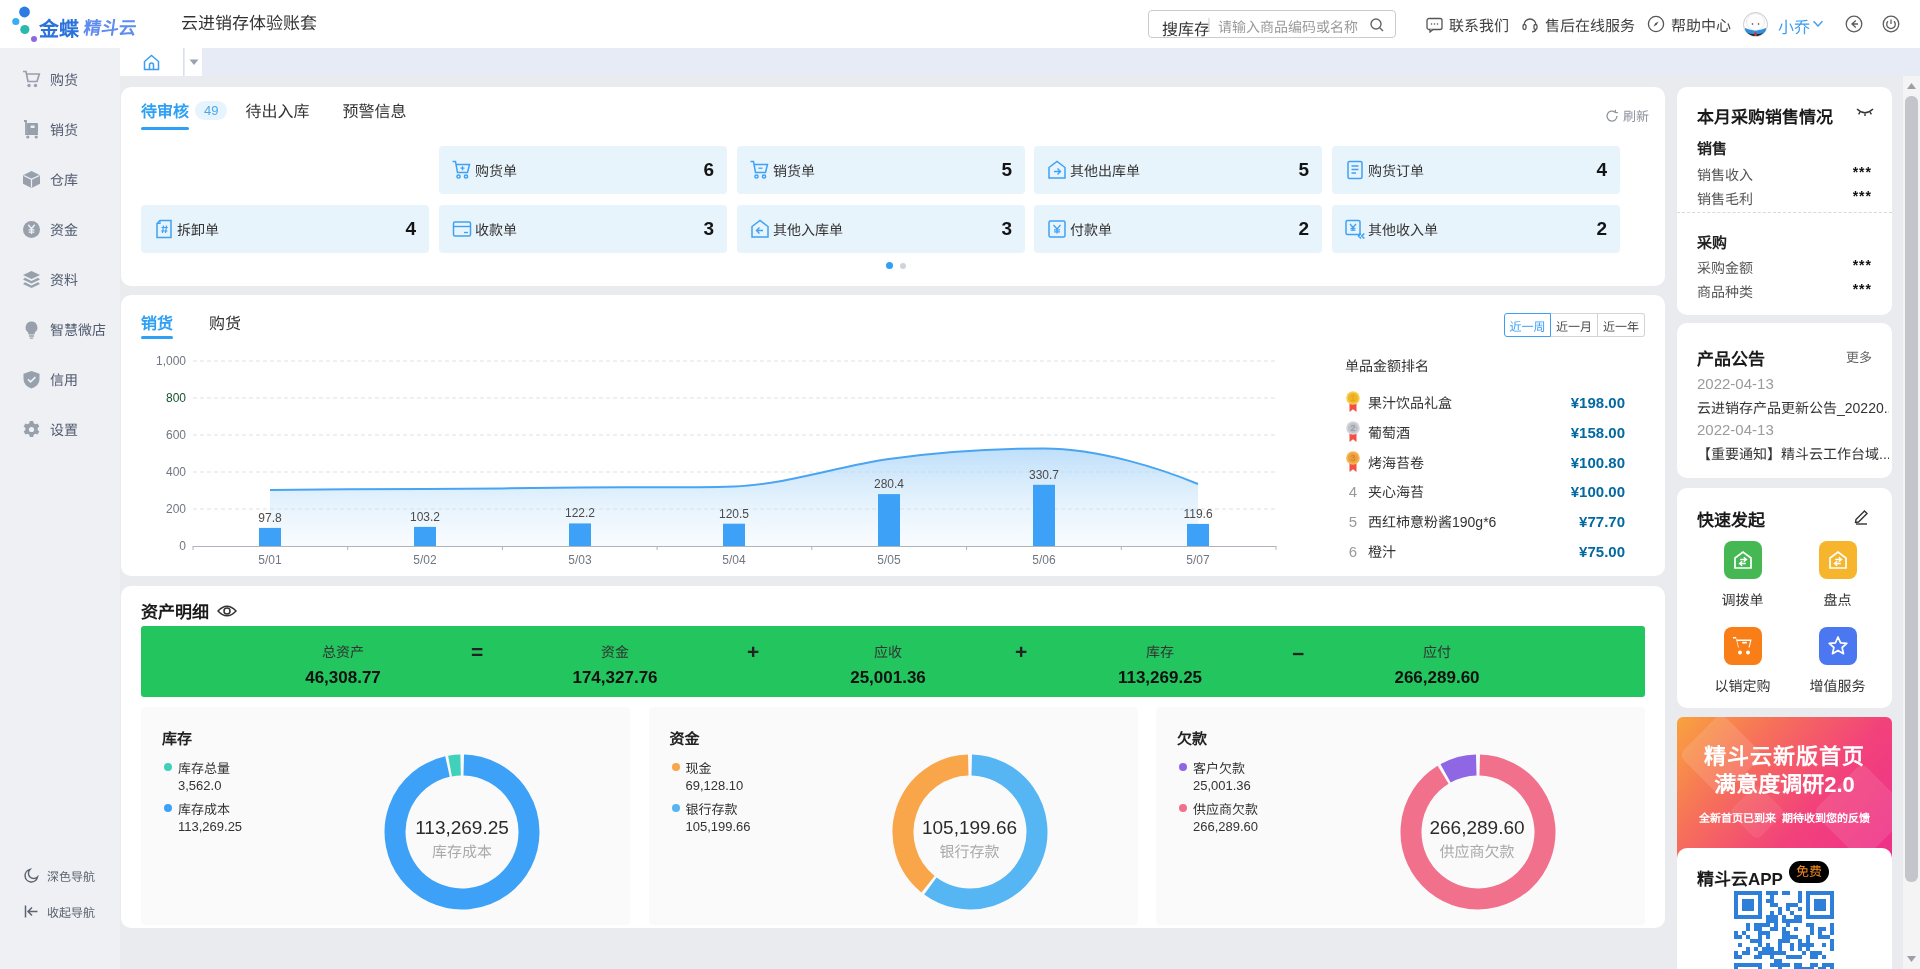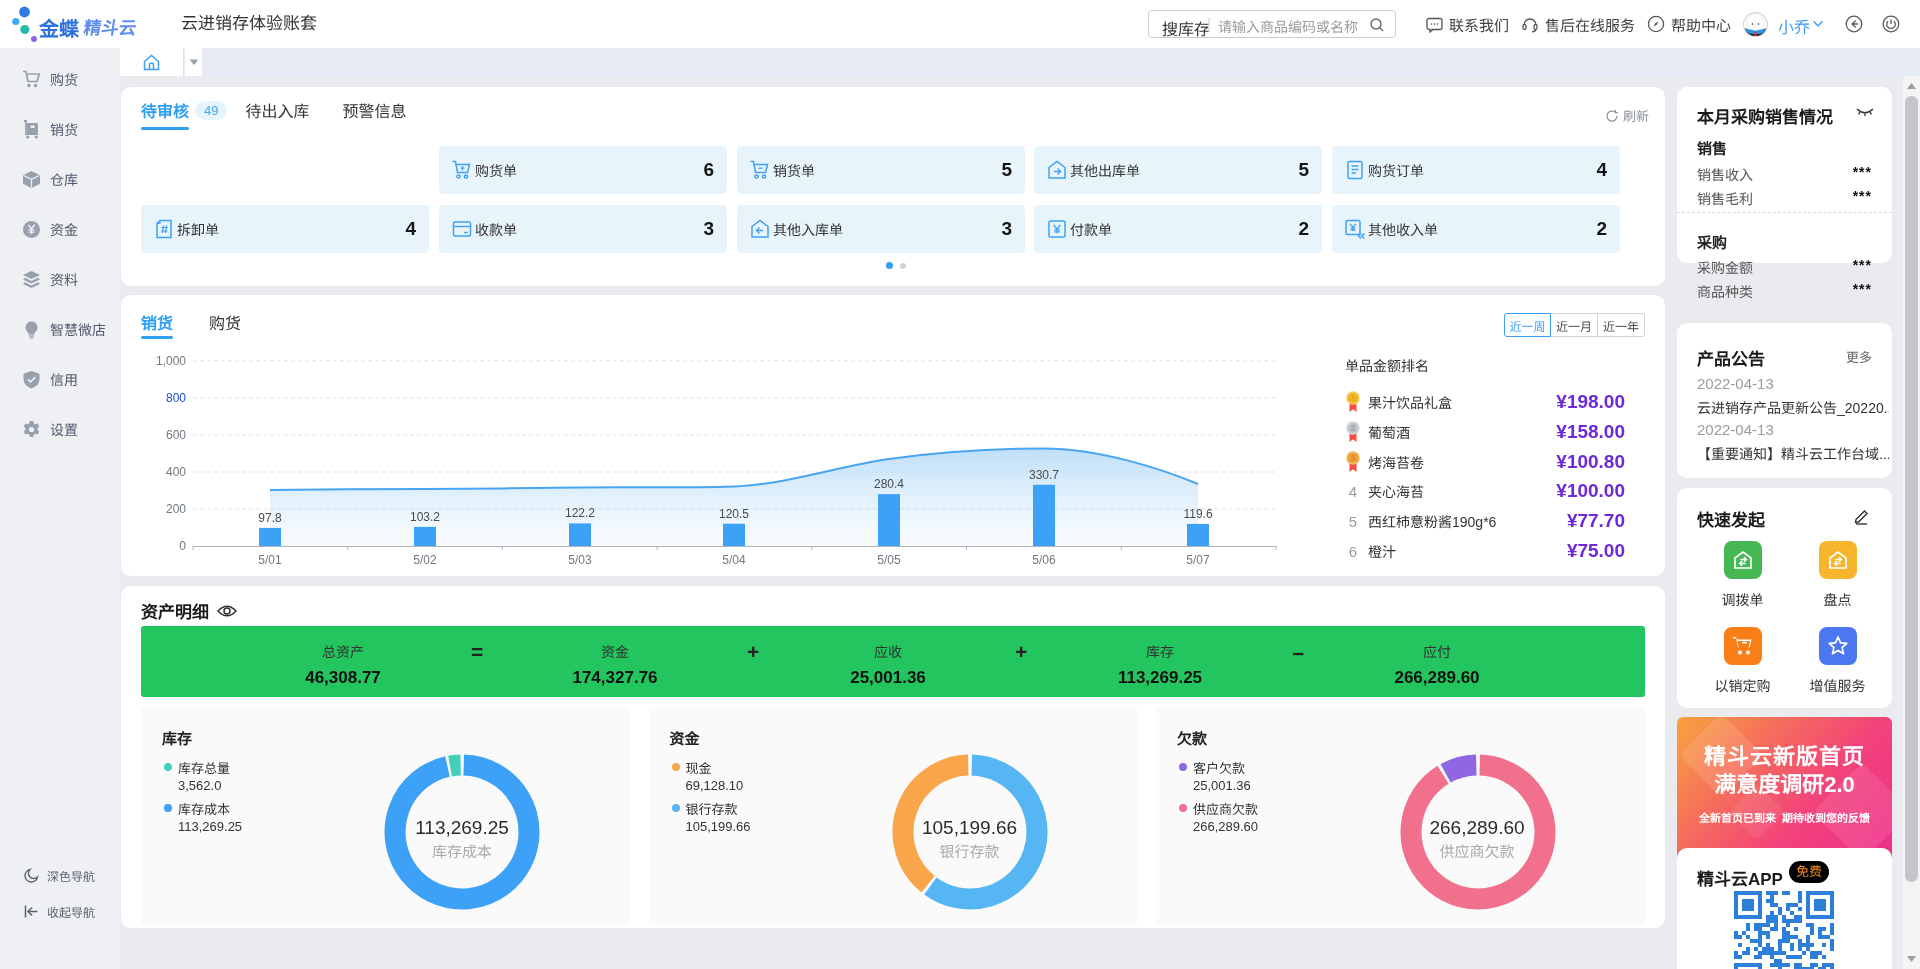--- a/index.html
+++ b/index.html
@@ -26,42 +26,42 @@
   
   #tabbar { position:absolute; left:120px; top:48px; width:1800px; height:28px; background:#e6ebf6; }
   #hometab { position:absolute; left:0; top:0; width:64px; height:28px; background:#fff; border-right:1px solid #dcdfe6; display:flex; align-items:center; justify-content:center; }
   #tabcaret { position:absolute; left:65px; top:0; width:17px; height:28px; background:#fff; display:flex; align-items:center; justify-content:center; }
   
   .card { position:absolute; background:#fff; border-radius:10px; }
   .nowrap { white-space:nowrap; overflow:hidden; }
   #card1 { left:121px; top:87px; width:1544px; height:199px; }
   #card2 { left:121px; top:295px; width:1544px; height:281px; }
   #card3 { left:121px; top:586px; width:1544px; height:342px; }
-  #cardA { left:1677px; top:87px;  width:215px; height:176px; }
+  #cardA { left:1677px; top:87px;  width:215px; height:228px; }
   #cardB { left:1677px; top:323px; width:215px; height:155px; }
   #cardC { left:1677px; top:488px; width:215px; height:220px; }
   #banner { left:1677px; top:717px; width:215px; height:148px; border-radius:6px; overflow:hidden;
     background:linear-gradient(130deg,#f9a33e 0%,#f6705a 30%,#f2427b 62%,#ee2e8b 100%); }
   #cardD { left:1677px; top:848px; width:215px; height:121px; border-radius:10px 10px 0 0; }
   
   .tabrow { position:absolute; top:10px; left:20px; height:26px; display:flex; align-items:center; }
   .tab-active { font-size:16px; font-weight:bold; color:#2ea0f5; position:relative; }
   .tab-active .uline { position:absolute; left:0; right:0; bottom:-8px; height:3px; background:#2ea0f5; border-radius:2px; }
   .pill { margin-left:6px; background:#e7f4fd; color:#4aa8ee; font-size:13px; border-radius:10px; padding:2px 9px; }
   .tab-plain { font-size:16px; color:#333; }
   
   .mini { position:absolute; width:288px; height:48px; background:#e8f4fc; border-radius:4px; display:flex; align-items:center; }
   .mini svg { margin-left:12px; }
   .mini .lb { margin-left:2px; font-size:14px; color:#333; }
   .mini .num { position:absolute; right:13px; font-size:19px; font-weight:bold; color:#141414; }
   .dot { position:absolute; border-radius:50%; }
   
   .rk-item { position:absolute; height:22px; display:flex; align-items:center; }
   .rk-name { font-size:14px; color:#333; }
-  .rk-price { position:absolute; font-size:19px; font-weight:bold; color:#6d28d9; text-align:left; right:0; }
+  .rk-price { position:absolute; font-size:15px; font-weight:bold; color:#0369a1; text-align:left; right:0; }
   .rk-n { width:16px; text-align:center; font-size:15px; color:#999; }
   
   .f-col { position:absolute; text-align:center; top:0; }
   .f-col .l1 { font-size:14px; color:#333; }
   .f-col .l2 { font-size:17px; font-weight:bold; color:#111; margin-top:7px; }
   .f-op { position:absolute; font-size:21px; font-weight:600; color:#222; top:22px; }
   .subcard { position:absolute; top:121px; width:489px; height:218px; background:#fafafa; border-radius:4px; }
   .subcard h4 { position:absolute; left:21px; top:20px; font-size:15px; color:#222; }
   .lg-dot { position:absolute; width:8px; height:8px; border-radius:50%; }
   .lg-t { position:absolute; font-size:13px; color:#333; }
@@ -378,21 +378,21 @@
       <path d="M12.0 195 v4" stroke="#aeb4bc" stroke-width="1"></path>
       <path d="M166.7 195 v4" stroke="#aeb4bc" stroke-width="1"></path>
       <path d="M321.4 195 v4" stroke="#aeb4bc" stroke-width="1"></path>
       <path d="M476.1 195 v4" stroke="#aeb4bc" stroke-width="1"></path>
       <path d="M630.8 195 v4" stroke="#aeb4bc" stroke-width="1"></path>
       <path d="M785.6 195 v4" stroke="#aeb4bc" stroke-width="1"></path>
       <path d="M940.3 195 v4" stroke="#aeb4bc" stroke-width="1"></path>
       <path d="M1095.0 195 v4" stroke="#aeb4bc" stroke-width="1"></path>
   </svg>
   <div class="abs" style="left:20px;top:59px;width:45px;text-align:right;font-size:12px;color:#707780">1,000</div>
-  <div class="abs" style="left:20px;top:96px;width:45px;text-align:right;font-size:12px;color:#1d4ed8">800</div>
+  <div class="abs" style="left:20px;top:96px;width:45px;text-align:right;font-size:12px;color:#14532d">800</div>
   <div class="abs" style="left:20px;top:133px;width:45px;text-align:right;font-size:12px;color:#707780">600</div>
   <div class="abs" style="left:20px;top:170px;width:45px;text-align:right;font-size:12px;color:#707780">400</div>
   <div class="abs" style="left:20px;top:207px;width:45px;text-align:right;font-size:12px;color:#707780">200</div>
   <div class="abs" style="left:20px;top:244px;width:45px;text-align:right;font-size:12px;color:#707780">0</div>
   <div class="abs" style="left:109px;top:216px;width:80px;text-align:center;font-size:12px;color:#4a4a4a">97.8</div>
   <div class="abs" style="left:264px;top:215px;width:80px;text-align:center;font-size:12px;color:#4a4a4a">103.2</div>
   <div class="abs" style="left:419px;top:211px;width:80px;text-align:center;font-size:12px;color:#4a4a4a">122.2</div>
   <div class="abs" style="left:573px;top:212px;width:80px;text-align:center;font-size:12px;color:#4a4a4a">120.5</div>
   <div class="abs" style="left:728px;top:182px;width:80px;text-align:center;font-size:12px;color:#4a4a4a">280.4</div>
   <div class="abs" style="left:883px;top:173px;width:80px;text-align:center;font-size:12px;color:#4a4a4a">330.7</div>

